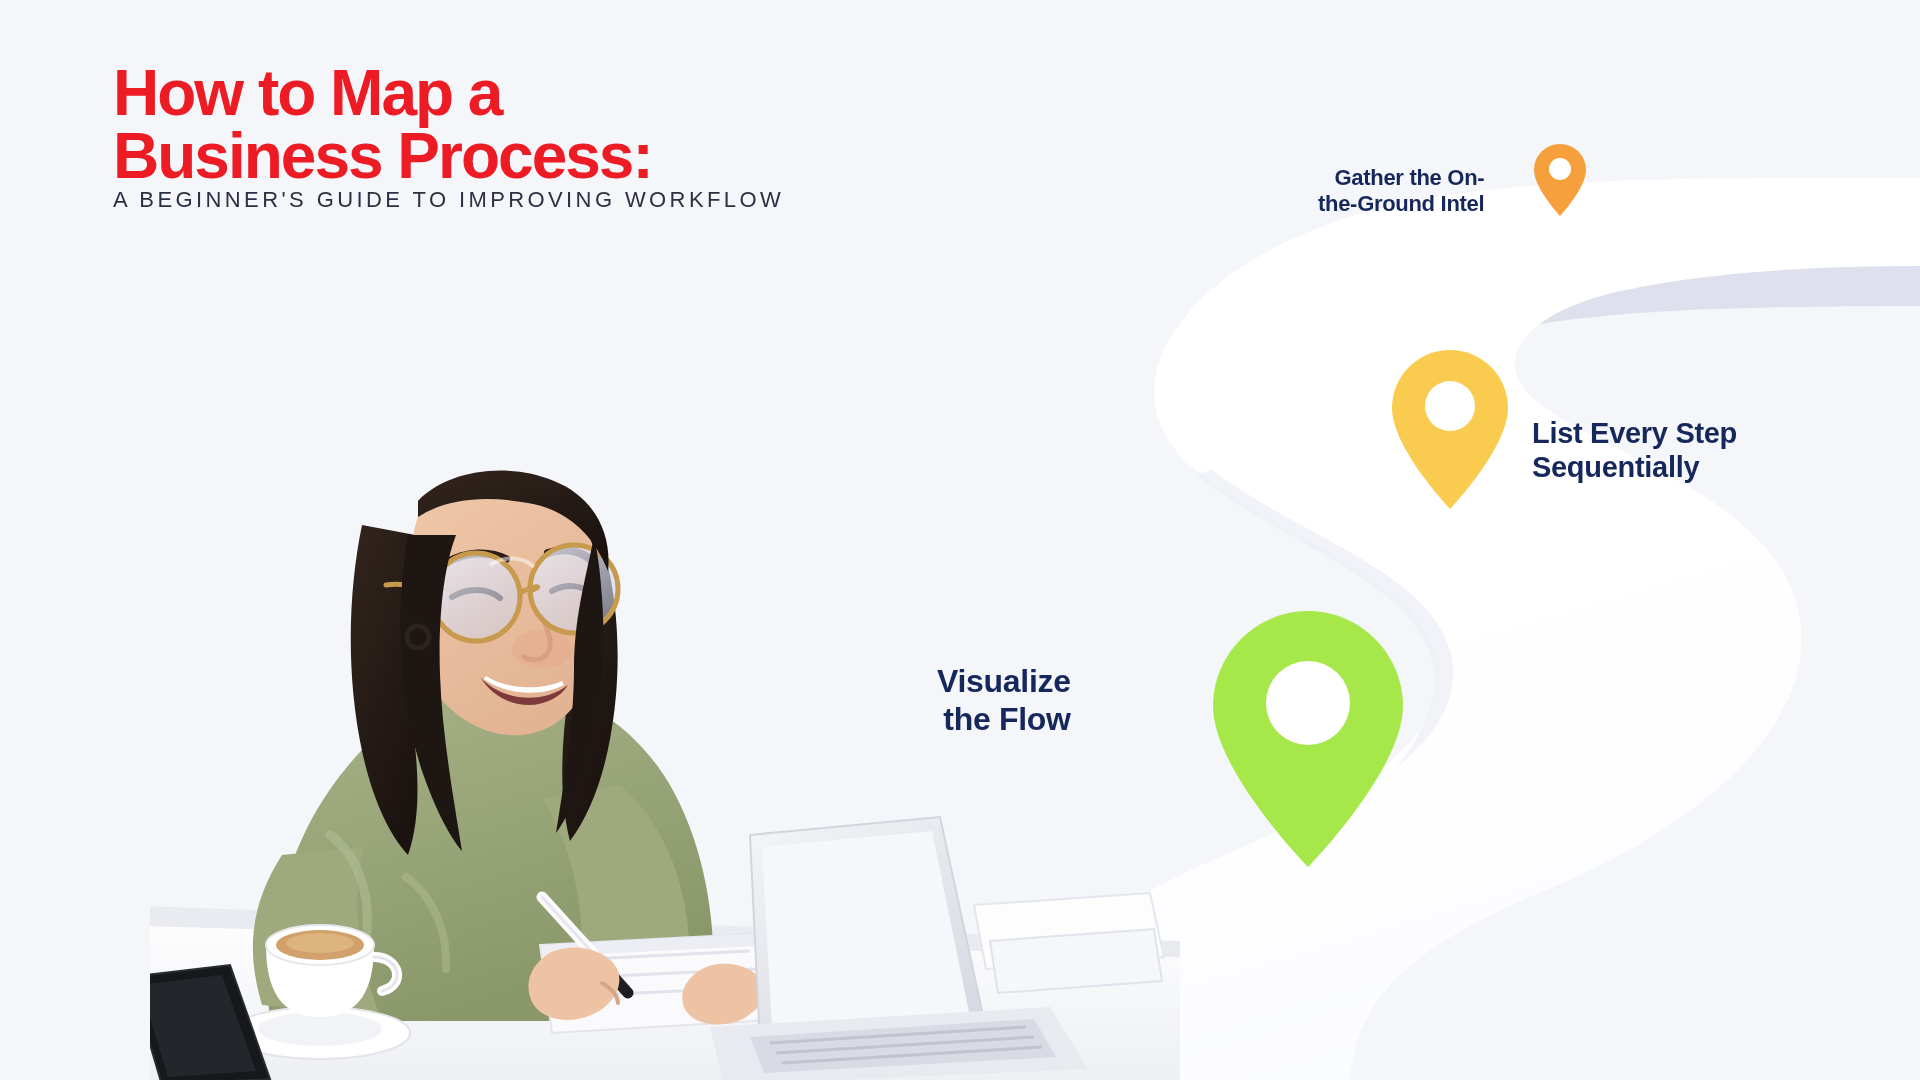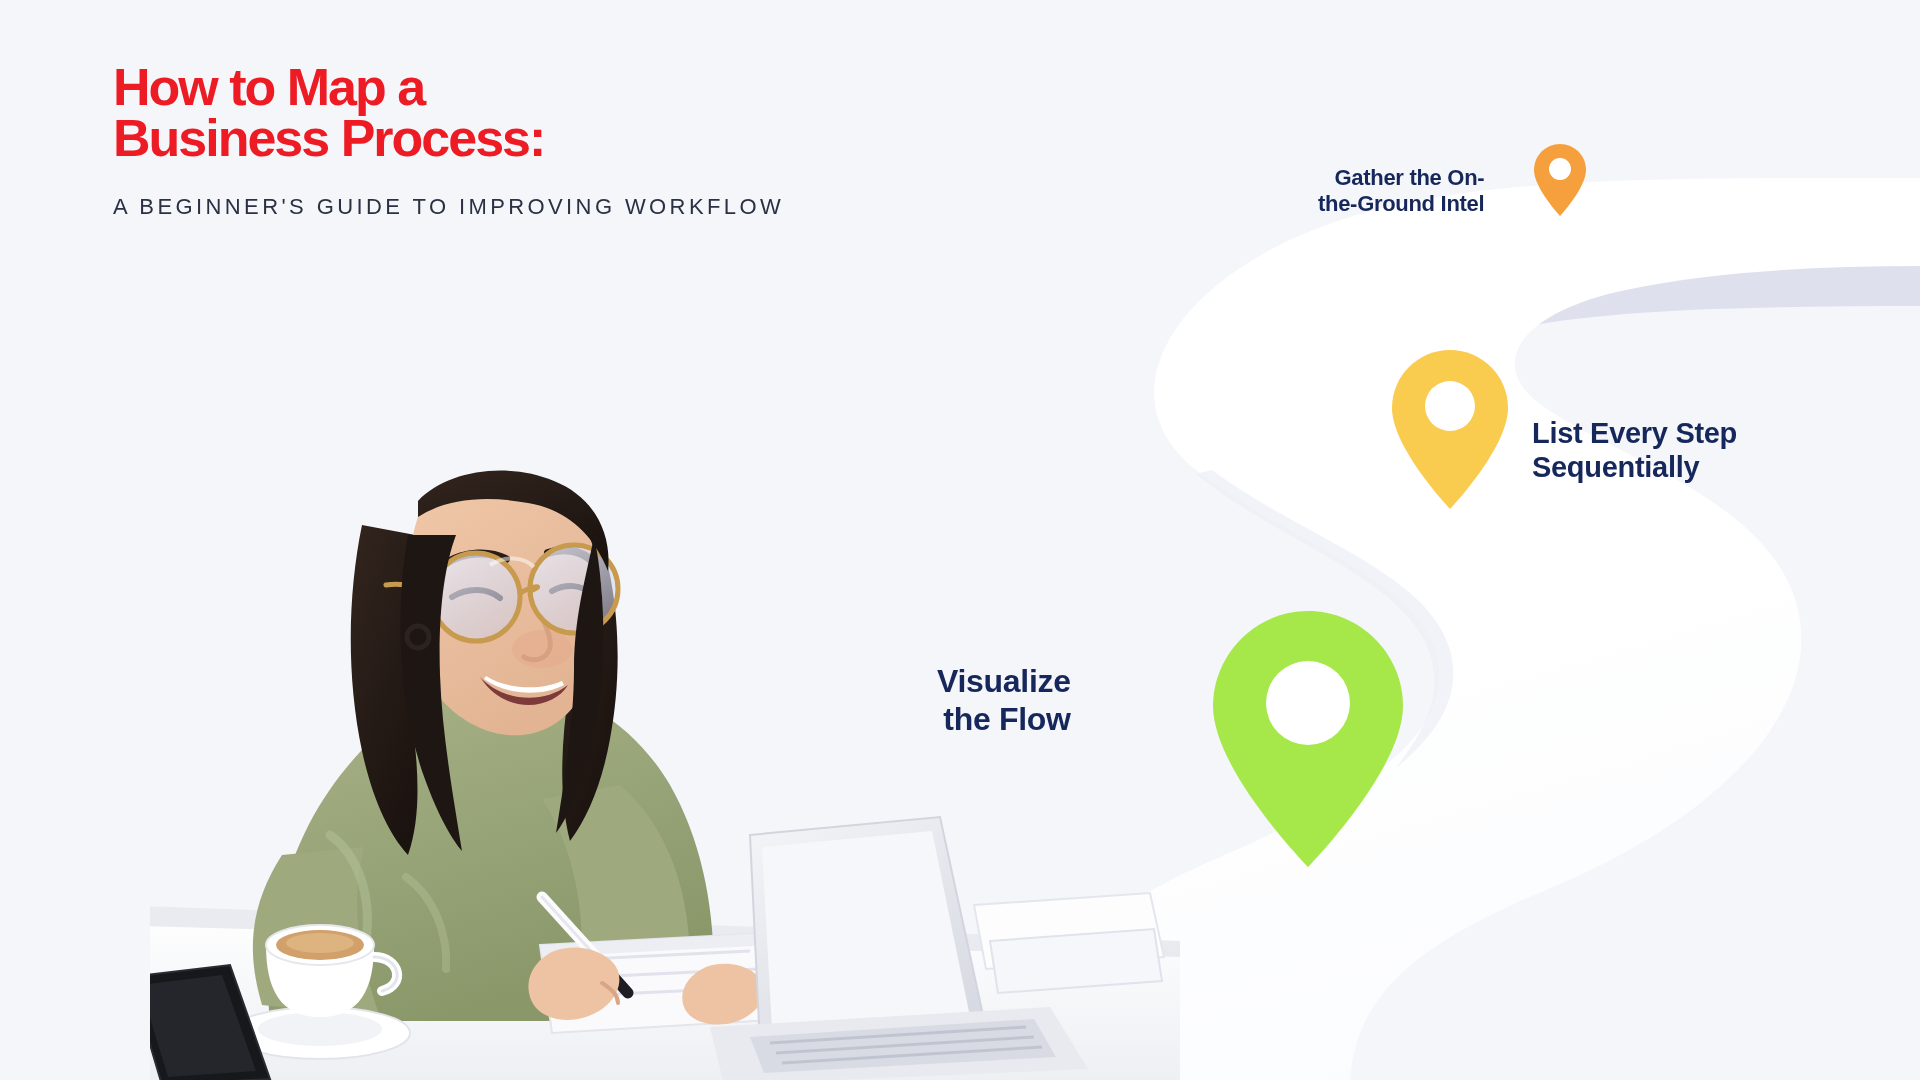--- a/index.html
+++ b/index.html
@@ -10,30 +10,29 @@
     position:relative;
   }
   #stage { position:absolute; inset:0; width:1920px; height:1080px; overflow:hidden; }
 
   
   .road-layer { position:absolute; inset:0; z-index:1; }
 
   
   .headline-block { position:absolute; left:113px; top:62px; z-index:6; }
   .headline {
-    font-size:52px;
+    font-size:64px;
     line-height:0.98;
     font-weight:700;
     color:#ED1B24;
     letter-spacing:-2px;
     white-space:pre-line;
     font-family:"Liberation Sans", sans-serif;
   }
   .subtitle {
-    margin-top:30px;
     font-size:22px;
     letter-spacing:3.4px;
     color:#2A3142;
     font-weight:400;
     font-family:"Liberation Sans", sans-serif;
   }
 
   
   .photo-wrap {
     position:absolute;

